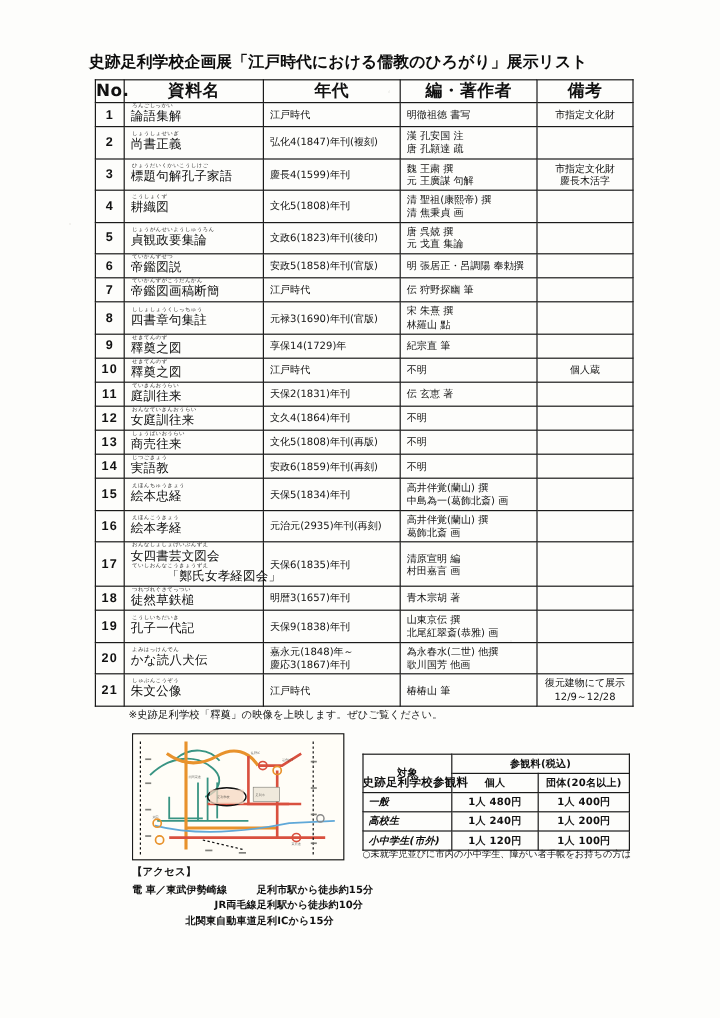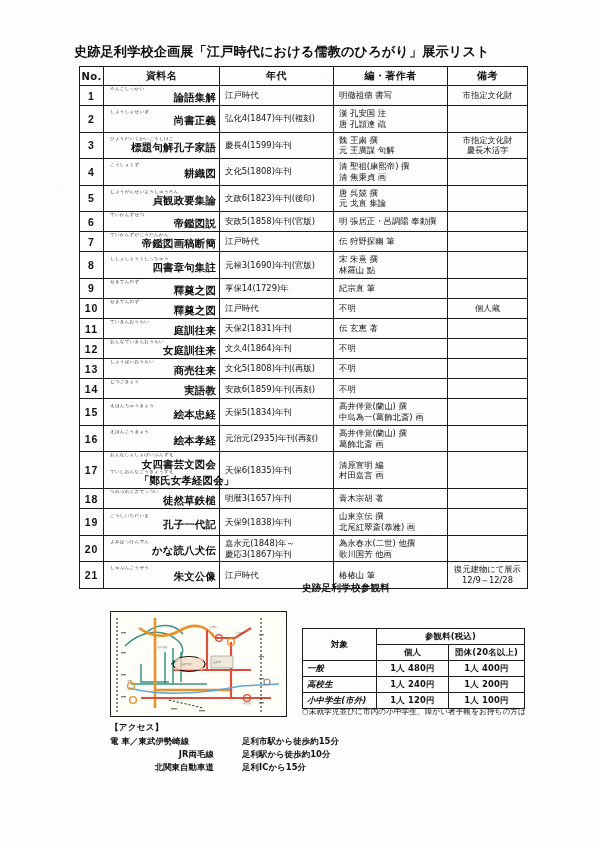--- a/index.html
+++ b/index.html
@@ -53,21 +53,21 @@
   }
   .list-table th, .list-table td {
     border: 1px solid #1b1b1b;
     padding: 0;
     vertical-align: middle;
     font-size: 8.3px;
     color: #111;
   }
   .list-table th {
     height: 18px;
-    font-size: 10px;
+    font-size: 14px;
     font-weight: bold;
     text-align: center;
     letter-spacing: 0.4px;
   }
   .col-no    { width: 24px; }
   .col-title { width: 116px; }
   .col-year  { width: 114px; }
   .col-author{ width: 114px; }
   .col-note  { width: 80px; }
 
@@ -106,26 +106,25 @@
     line-height: 1;
     margin: 0 0 0.5px 1px;
     color: #2a2a2a;
     white-space: nowrap;
     transform: scaleY(0.92);
     transform-origin: left bottom;
   }
   .ruby .rb {
     display: block;
     font-size: 10.4px;
-    font-weight: bold;
+    font-weight: normal;
     line-height: 1.06;
     letter-spacing: 0.2px;
     white-space: nowrap;
     color: #0d0d0d;
-    text-align: right;
   }
   .ruby + .ruby { margin-top: 0.5px; }
   .rb-indent .rb { padding-left: 6px; margin-left: 24px; }
 
   .yline { display: block; white-space: nowrap; }
 
   
   .video-note {
     position: absolute;
     left: 107px;
@@ -160,38 +159,37 @@
   }
   .access .acc-head {
     font-weight: bold;
     font-size: 8.6px;
     letter-spacing: 0.2px;
     margin-bottom: 1px;
   }
   .access .arow {
     display: flex;
     white-space: nowrap;
-    gap: 28px;
   }
   .access .alabel {
     width: 104px;
     font-weight: bold;
     letter-spacing: 0.1px;
   }
   .access .alabel.ind { text-align: right; padding-right: 0px; }
   .access .aval {
     font-weight: bold;
     letter-spacing: 0.1px;
   }
 
   
   .fee-title {
     position: absolute;
     left: 302px;
-    top: 582px;
+    top: 646px;
     font-size: 9.6px;
     font-weight: bold;
     letter-spacing: 0.2px;
     white-space: nowrap;
     font-family: Liberation Serif, serif;
   }
   .fee-table {
     position: absolute;
     left: 302px;
     top: 628px;
@@ -646,20 +644,21 @@
             <span class="yline">椿椿山 筆</span>
           </td>
           <td class="c-note">
             <span class="yline">復元建物にて展示</span>
             <span class="yline">12/9～12/28</span>
           </td>
         </tr>
       </tbody>
   </table>
 
+  <div class="video-note">※史跡足利学校「釋奠」の映像を上映します。ぜひご覧ください。</div>
 
   <div class="map-box">
     <svg width="175" height="104" viewBox="0 0 175 104" xmlns="http://www.w3.org/2000/svg">
       <rect x="0" y="0" width="175" height="104" fill="#fffdf7"></rect>
       <g stroke="#2f8f7d" stroke-width="1.5" fill="none" opacity="0.95">
         <path d="M14 34 C30 18, 52 16, 66 28 C76 36, 72 48, 60 52"></path>
         <path d="M36 20 C48 10, 64 12, 72 22"></path>
         <path d="M30 52 L30 70 L58 70"></path>
         <path d="M44 46 L44 72"></path>
         <path d="M54 40 L54 72"></path>

